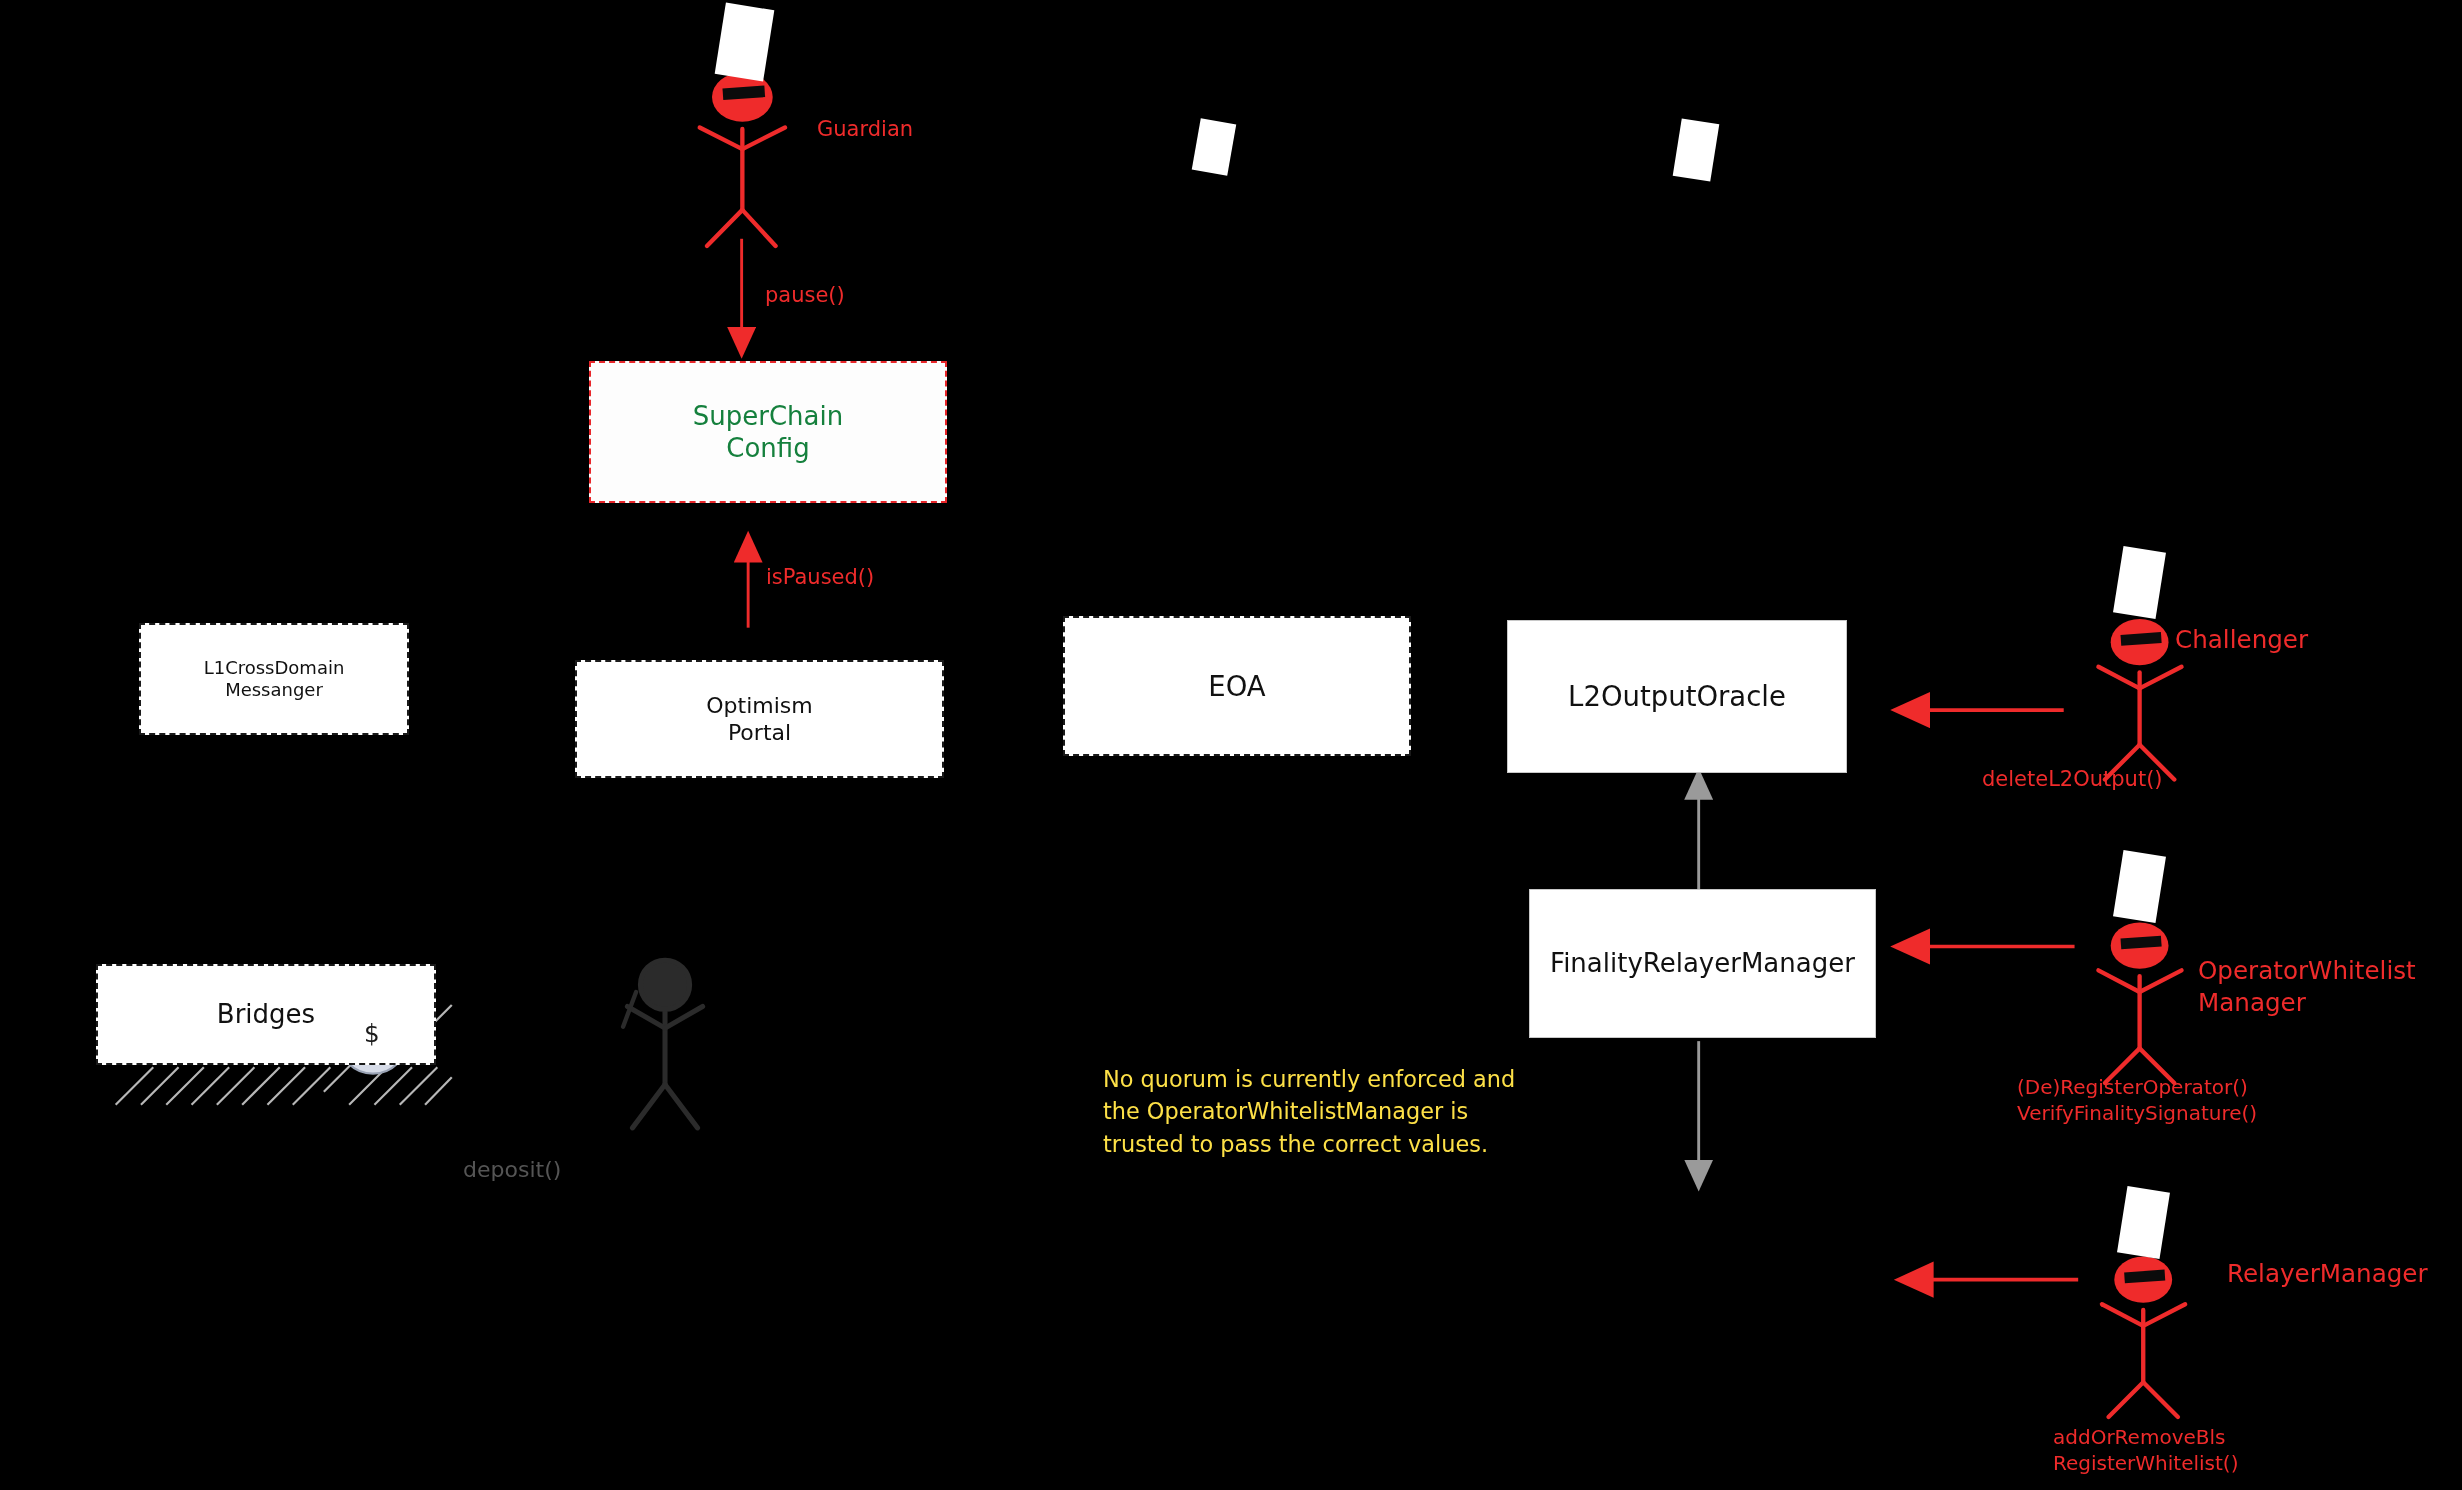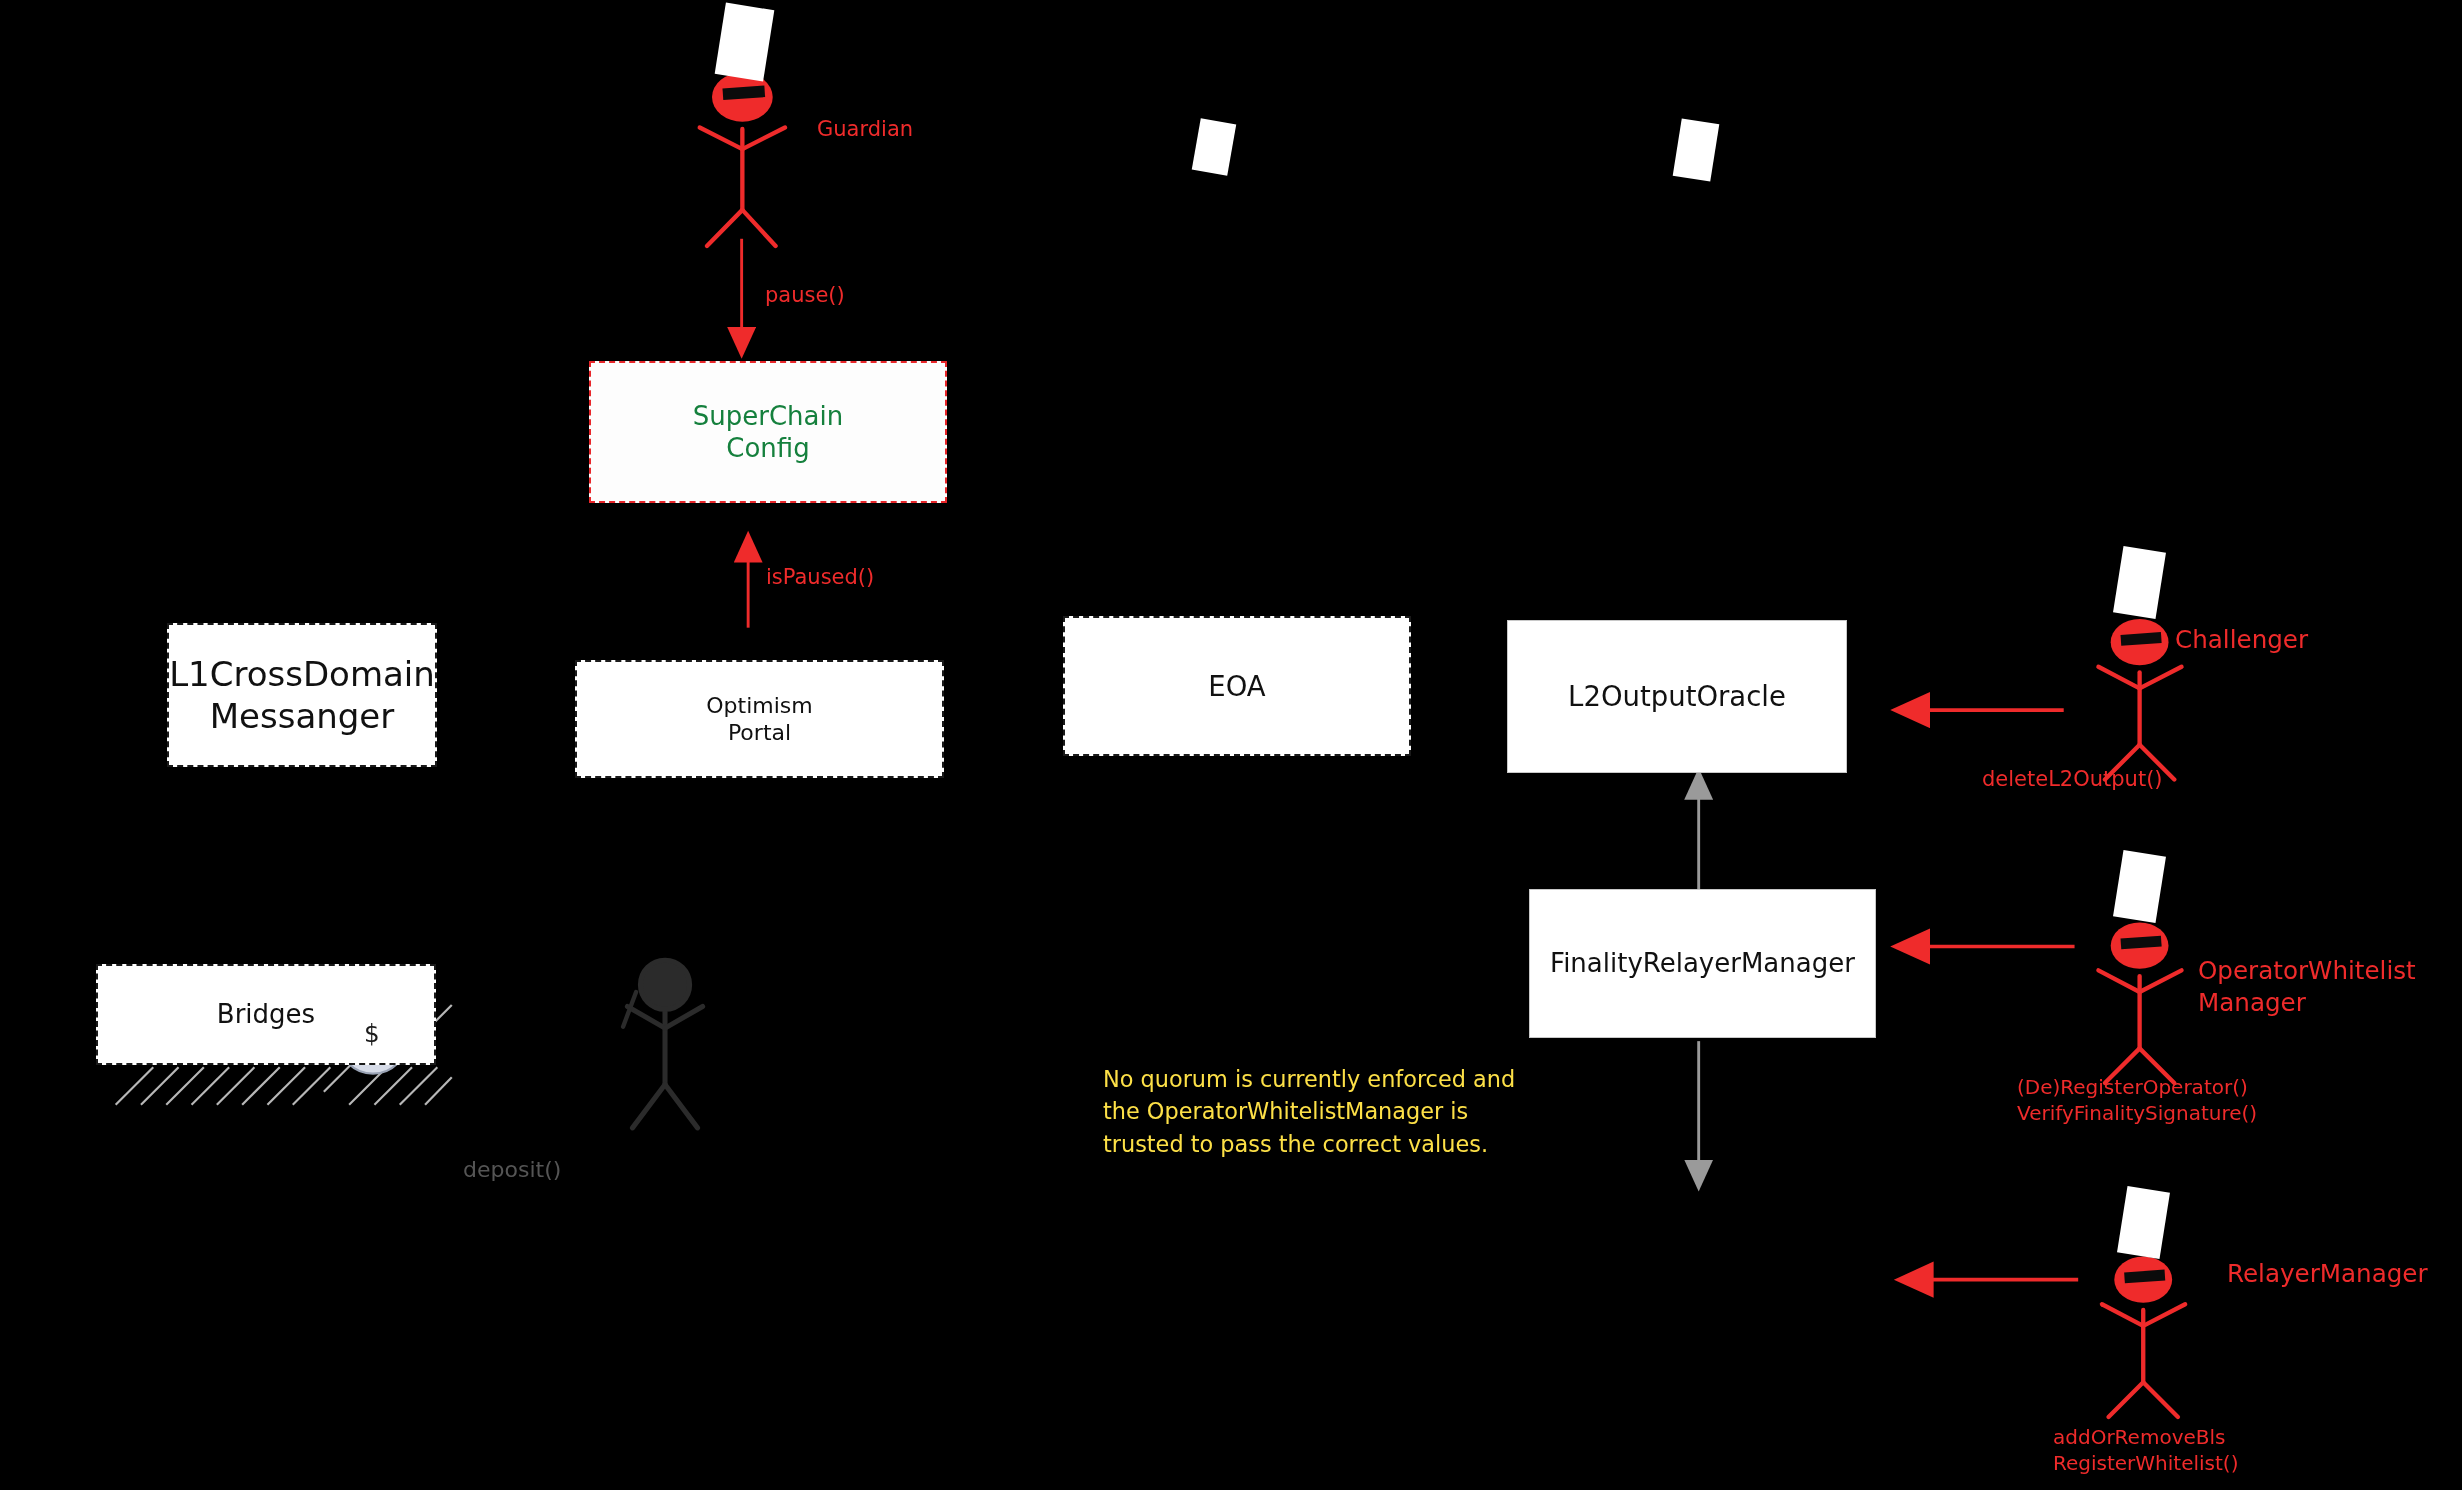--- a/index.html
+++ b/index.html
@@ -179,21 +179,21 @@
   <div class="paper" style="left:720px; top:5.8px; width:49px; height:72px; transform: rotate(9deg);"></div>
   <div class="paper" style="left:1196px; top:121px; width:36px; height:52px; transform: rotate(10deg);"></div>
   <div class="paper" style="left:1677px; top:121px; width:38px; height:58px; transform: rotate(9deg);"></div>
   <div class="paper" style="left:2118px; top:549px; width:43px; height:67px; transform: rotate(9deg);"></div>
   <div class="paper" style="left:2118px; top:853px; width:43px; height:67px; transform: rotate(9deg);"></div>
   <div class="paper" style="left:2122px; top:1189px; width:43px; height:67px; transform: rotate(9deg);"></div>
 
   <div class="node dashed-red" style="left:589px; top:361px; width:358px; height:142px; font-size:26px;">SuperChain
 Config</div>
 
-  <div class="node dashed-white" style="left:139px; top:623px; width:270px; height:144px; font-size:34px;margin-left:28px;">L1CrossDomain
+  <div class="node dashed-white" style="left:139px; top:623px; width:270px; height:112px; font-size:18px;">L1CrossDomain
 Messanger</div>
 
   <div class="node dashed-white" style="left:575px; top:660px; width:369px; height:118px; font-size:22px;">Optimism
 Portal</div>
 
   <div class="node dashed-white" style="left:1063px; top:616px; width:348px; height:140px; font-size:27.5px;">EOA</div>
 
   <div class="node solid-white" style="left:1507px; top:620px; width:340px; height:153px; font-size:27.5px;">L2OutputOracle</div>
 
   <div class="node solid-white" style="left:1529px; top:889px; width:347px; height:149px; font-size:26px;">FinalityRelayerManager</div>

